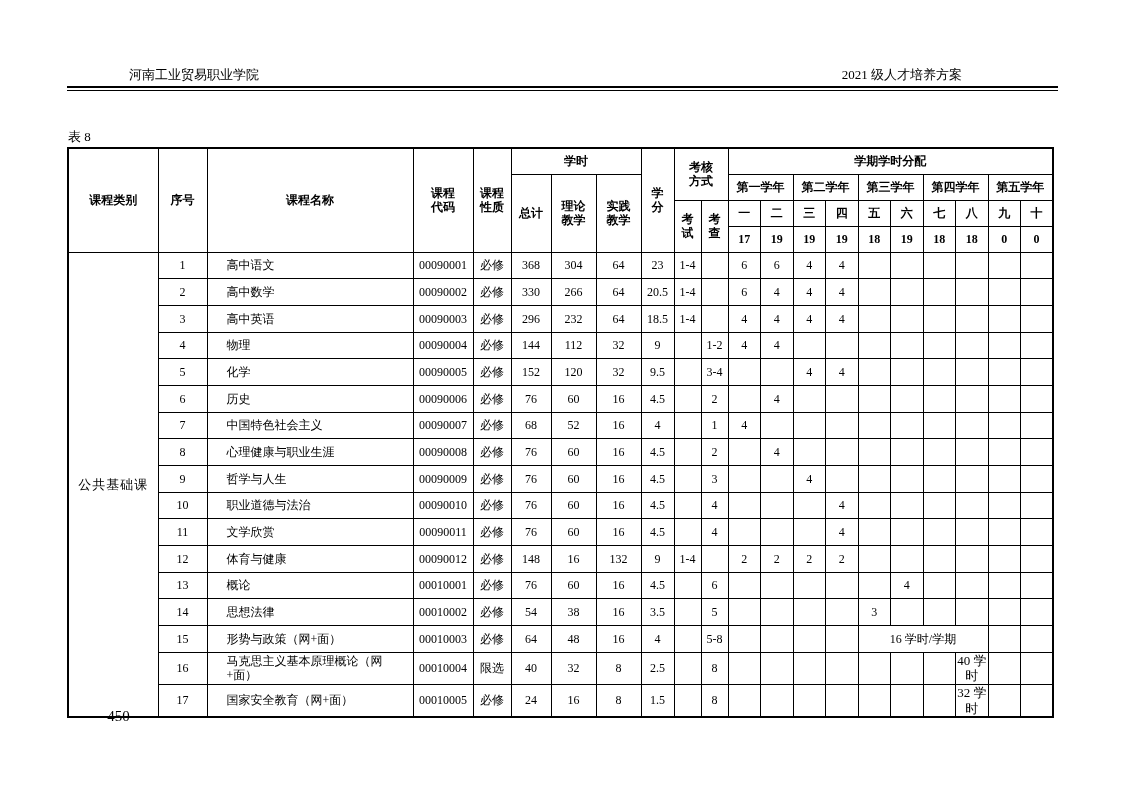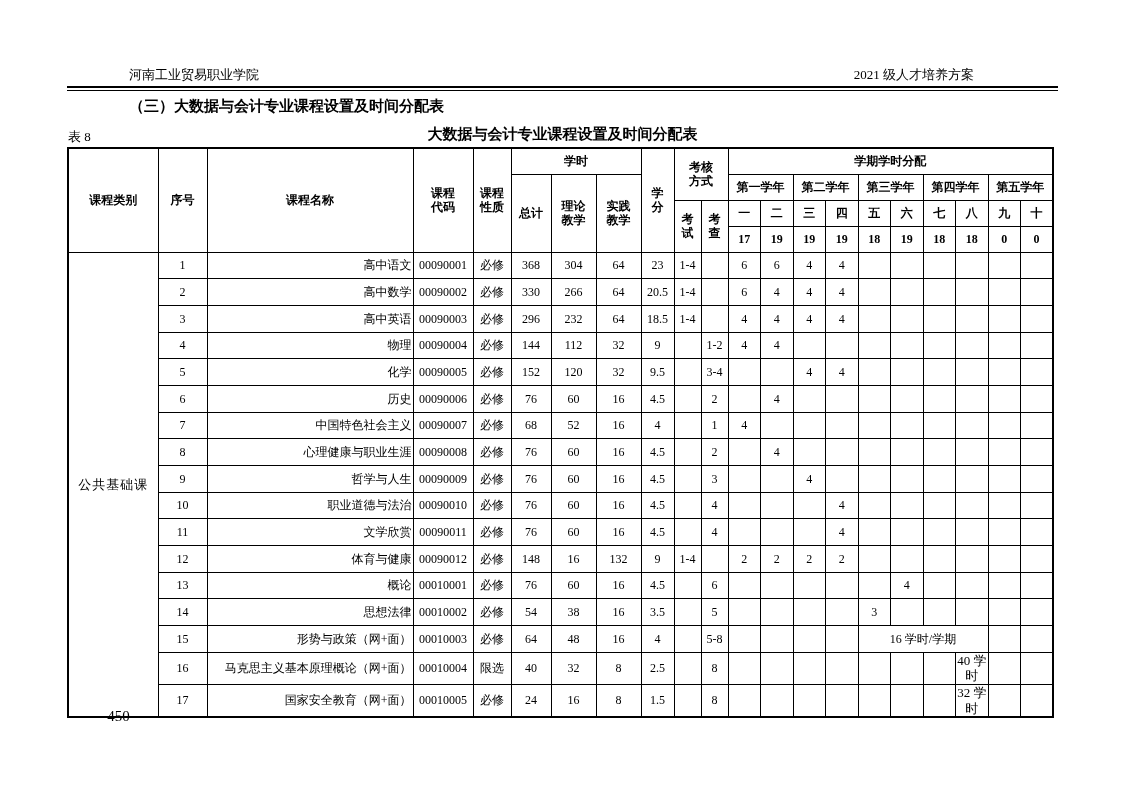--- a/index.html
+++ b/index.html
@@ -4,21 +4,21 @@
 <style>
   html, body { margin: 0; padding: 0; }
   body {
     width: 1122px; height: 793px; background: #ffffff; color: #000;
     font-family: "Liberation Serif", "DejaVu Serif", serif;
     overflow: hidden;
   }
   .page { position: relative; width: 1026px; height: 793px; background: #fff; }
 
   .hdr-left  { position: absolute; left: 129px; top: 66px; font-size: 13px; }
-  .hdr-right { position: absolute; right: 52px; top: 66px; font-size: 13px; }
+  .hdr-right { position: absolute; right: 64px; top: 66px; font-size: 13px; }
   .hdr-rule  {
     position: absolute; left: 67px; top: 86px; width: 991px; height: 2px;
     border-top: 2.5px solid #000; border-bottom: 1px solid #000;
   }
   .section-title {
     position: absolute; left: 129px; top: 97px;
     font-size: 15px; font-weight: bold;
   }
   .table-label { position: absolute; left: 68px; top: 128px; font-size: 13px; }
   .table-title {
@@ -32,38 +32,36 @@
     border-collapse: collapse; border: 2px solid #000;
   }
   .curriculum th, .curriculum td {
     border: 1px solid #000; padding: 0 1px;
     text-align: center; vertical-align: middle;
     font-size: 12px; line-height: 1.2; overflow: hidden;
   }
   .curriculum thead th, .curriculum thead td { font-weight: bold; white-space: pre-line; }
   .curriculum thead tr { height: 26px; }
   .curriculum tbody tr { height: 26.7px; }
-  .curriculum td.name { text-align: right; padding-left: 4px; }
+  .curriculum td.name { text-align: left; padding-left: 19px; }
   .curriculum td.cat  { font-size: 13px; letter-spacing: 1px; }
   .curriculum td.tiny { font-size: 13px; }
 
   .footer-pn { position: absolute; left: 96px; top: 708px; font-size: 15px; }
 </style>
 </head>
 <body>
 
 <div class="page">
 
   <div class="hdr-left">河南工业贸易职业学院</div>
   <div class="hdr-right">2021 级人才培养方案</div>
   <div class="hdr-rule"></div>
 
-  <div class="section-title">（三）大数据与会计专业课程设置及时间分配表</div>
   <div class="table-label">表 8</div>
-  <div class="table-title">大数据与会计专业课程设置及时间分配表</div>
 
   <table class="curriculum">
     <colgroup>
       <col style="width:90px">
         <col style="width:49px">
         <col style="width:206px">
       <col style="width:60px">
         <col style="width:38px">
         <col style="width:40px">
       <col style="width:45px">

